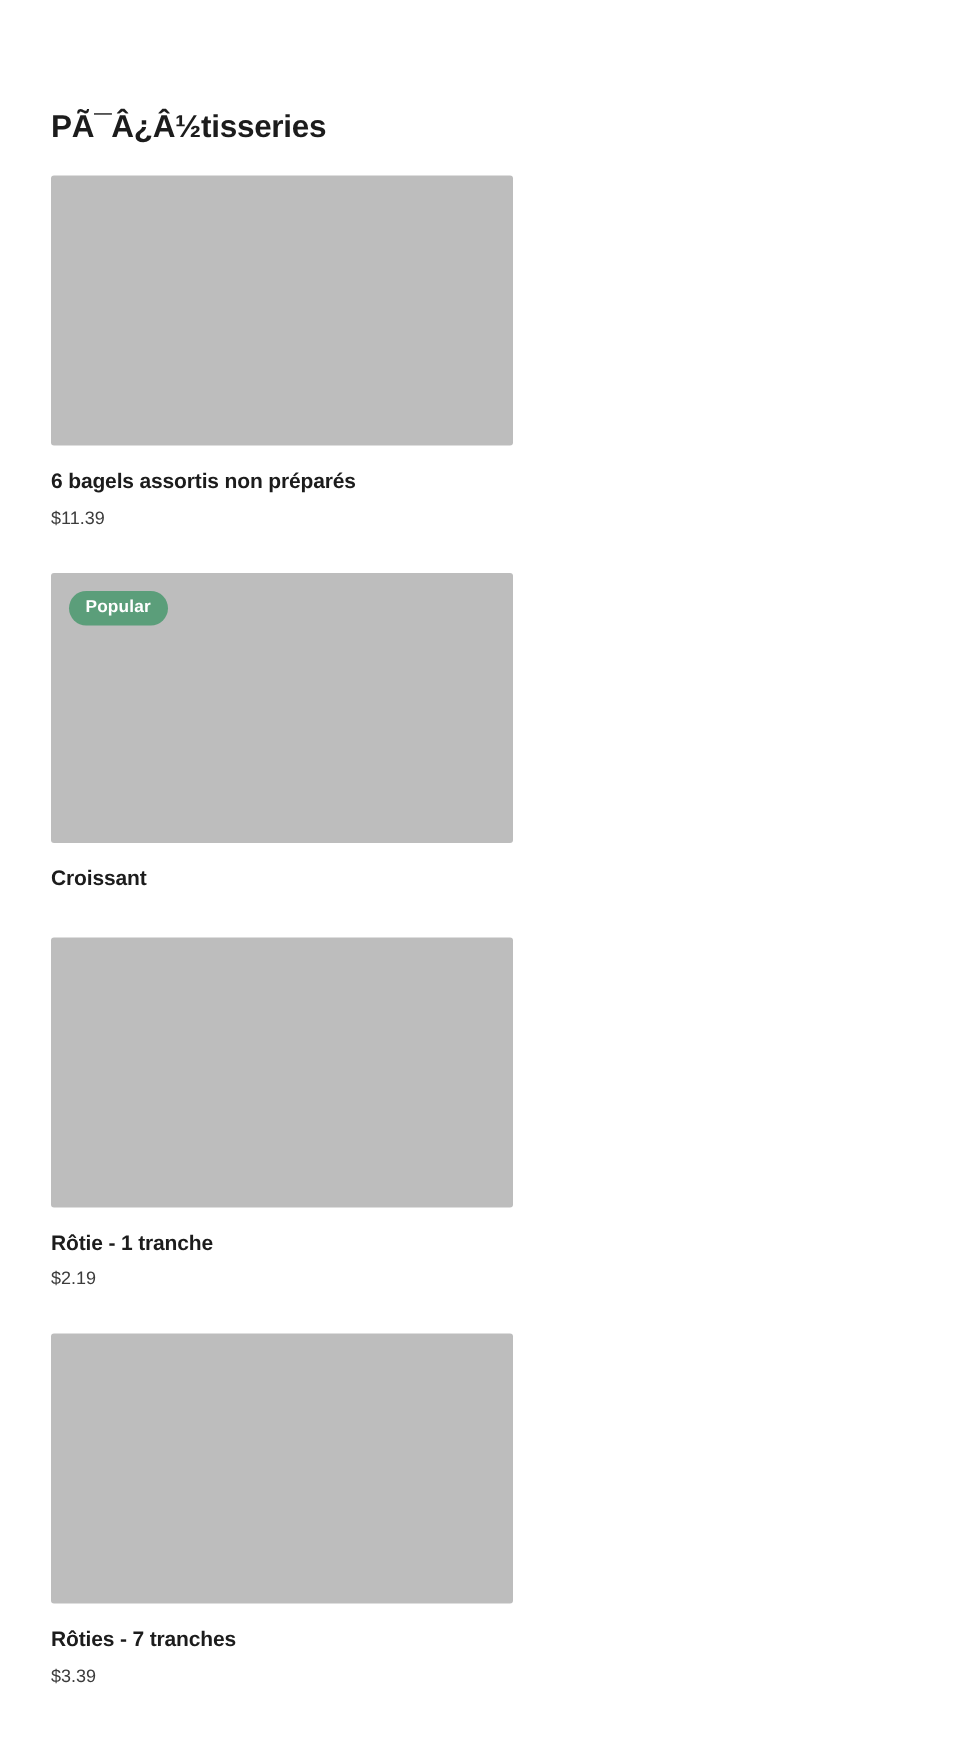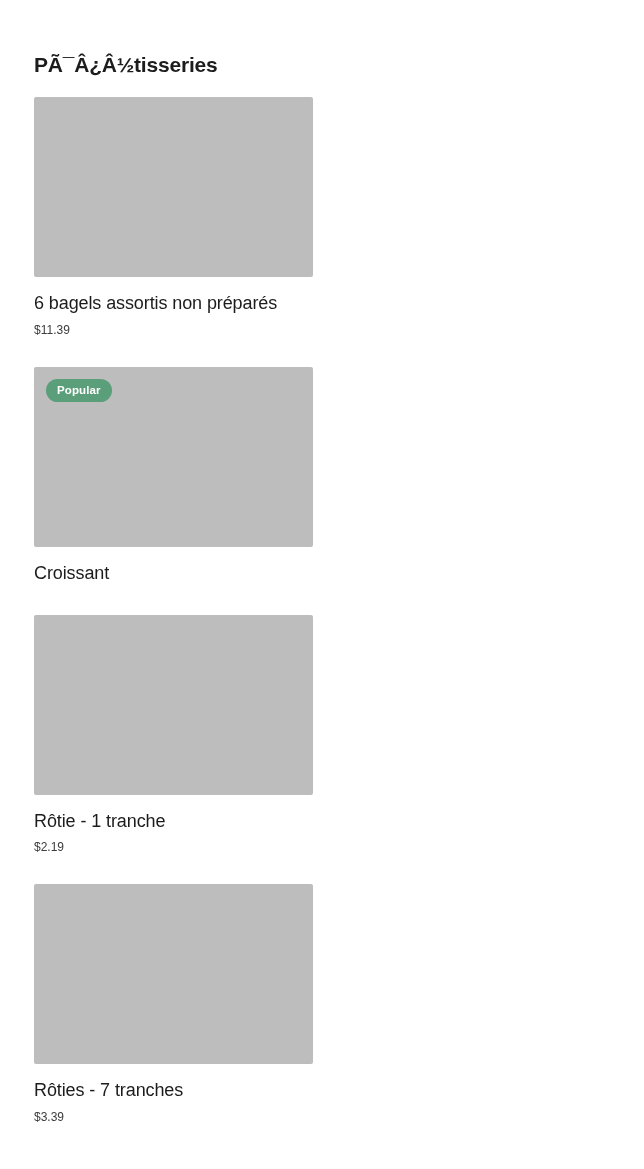--- a/index.html
+++ b/index.html
@@ -28,57 +28,58 @@
     font-size: 21px;
     font-weight: bold;
     letter-spacing: -0.2px;
     color: #1c1c1c;
     margin: 0;
     padding-top: 46px;
     padding-bottom: 20px;
     line-height: 1.2;
   }
   .section.first .section-title {
-    padding-top: 52px;
+    padding-top: 72px;
   }
   .grid {
     display: flex;
     flex-wrap: wrap;
     gap: 0 28px;
   }
   .card {
     width: 279px;
     box-sizing: border-box;
     margin-bottom: 30px;
     position: relative;
   }
   .card-image {
     width: 279px;
     height: 180px;
     background: #bdbdbd;
     border-radius: 2px;
     position: relative;
     overflow: hidden;
+    padding-left: 29px;
   }
   .badge {
     position: absolute;
     top: 12px;
     left: 12px;
     background: #5b9e7a;
     color: #ffffff;
     font-size: 11.5px;
     font-weight: bold;
     letter-spacing: 0.1px;
     padding: 5px 11px;
     border-radius: 12px;
     line-height: 1.1;
   }
   .card-title {
-    font-size: 18px;
-    font-weight: normal;
+    font-size: 14px;
+    font-weight: bold;
     color: #1c1c1c;
     margin: 15px 0 0 0;
     line-height: 1.25;
     letter-spacing: -0.1px;
   }
   .card-price {
     font-size: 12px;
     color: #3c3c3c;
     margin: 8px 0 0 0;
     line-height: 1.2;

